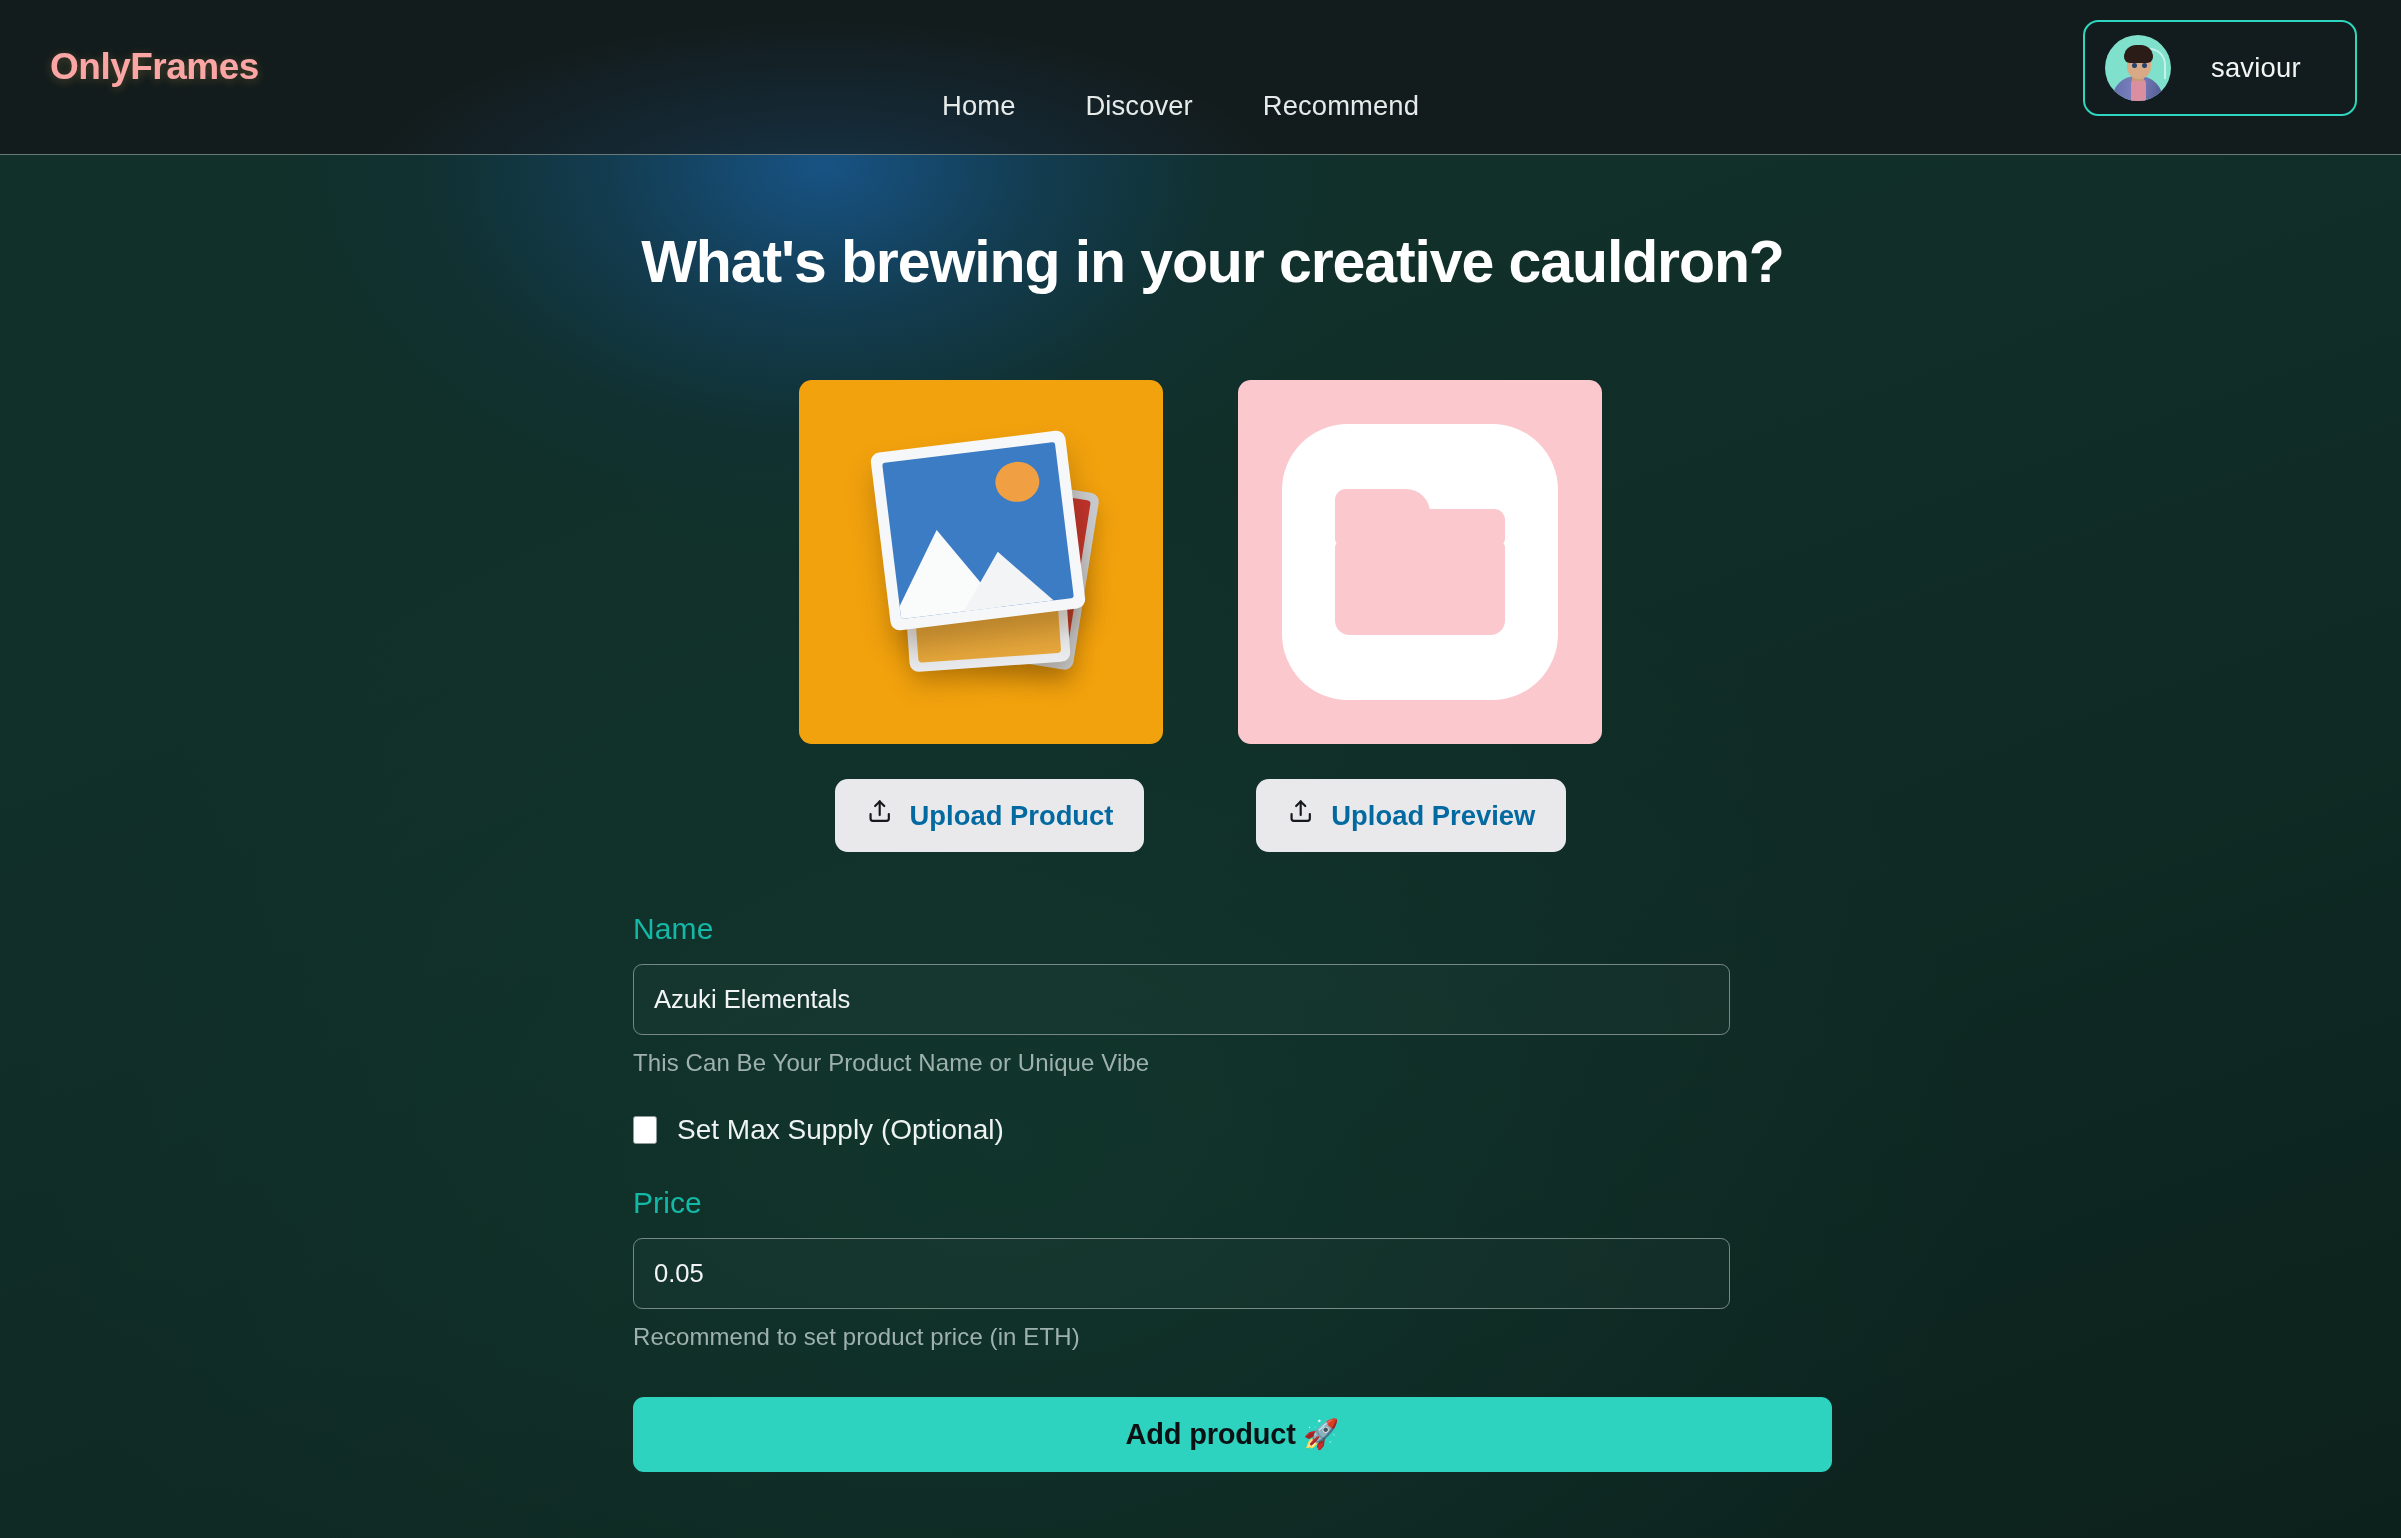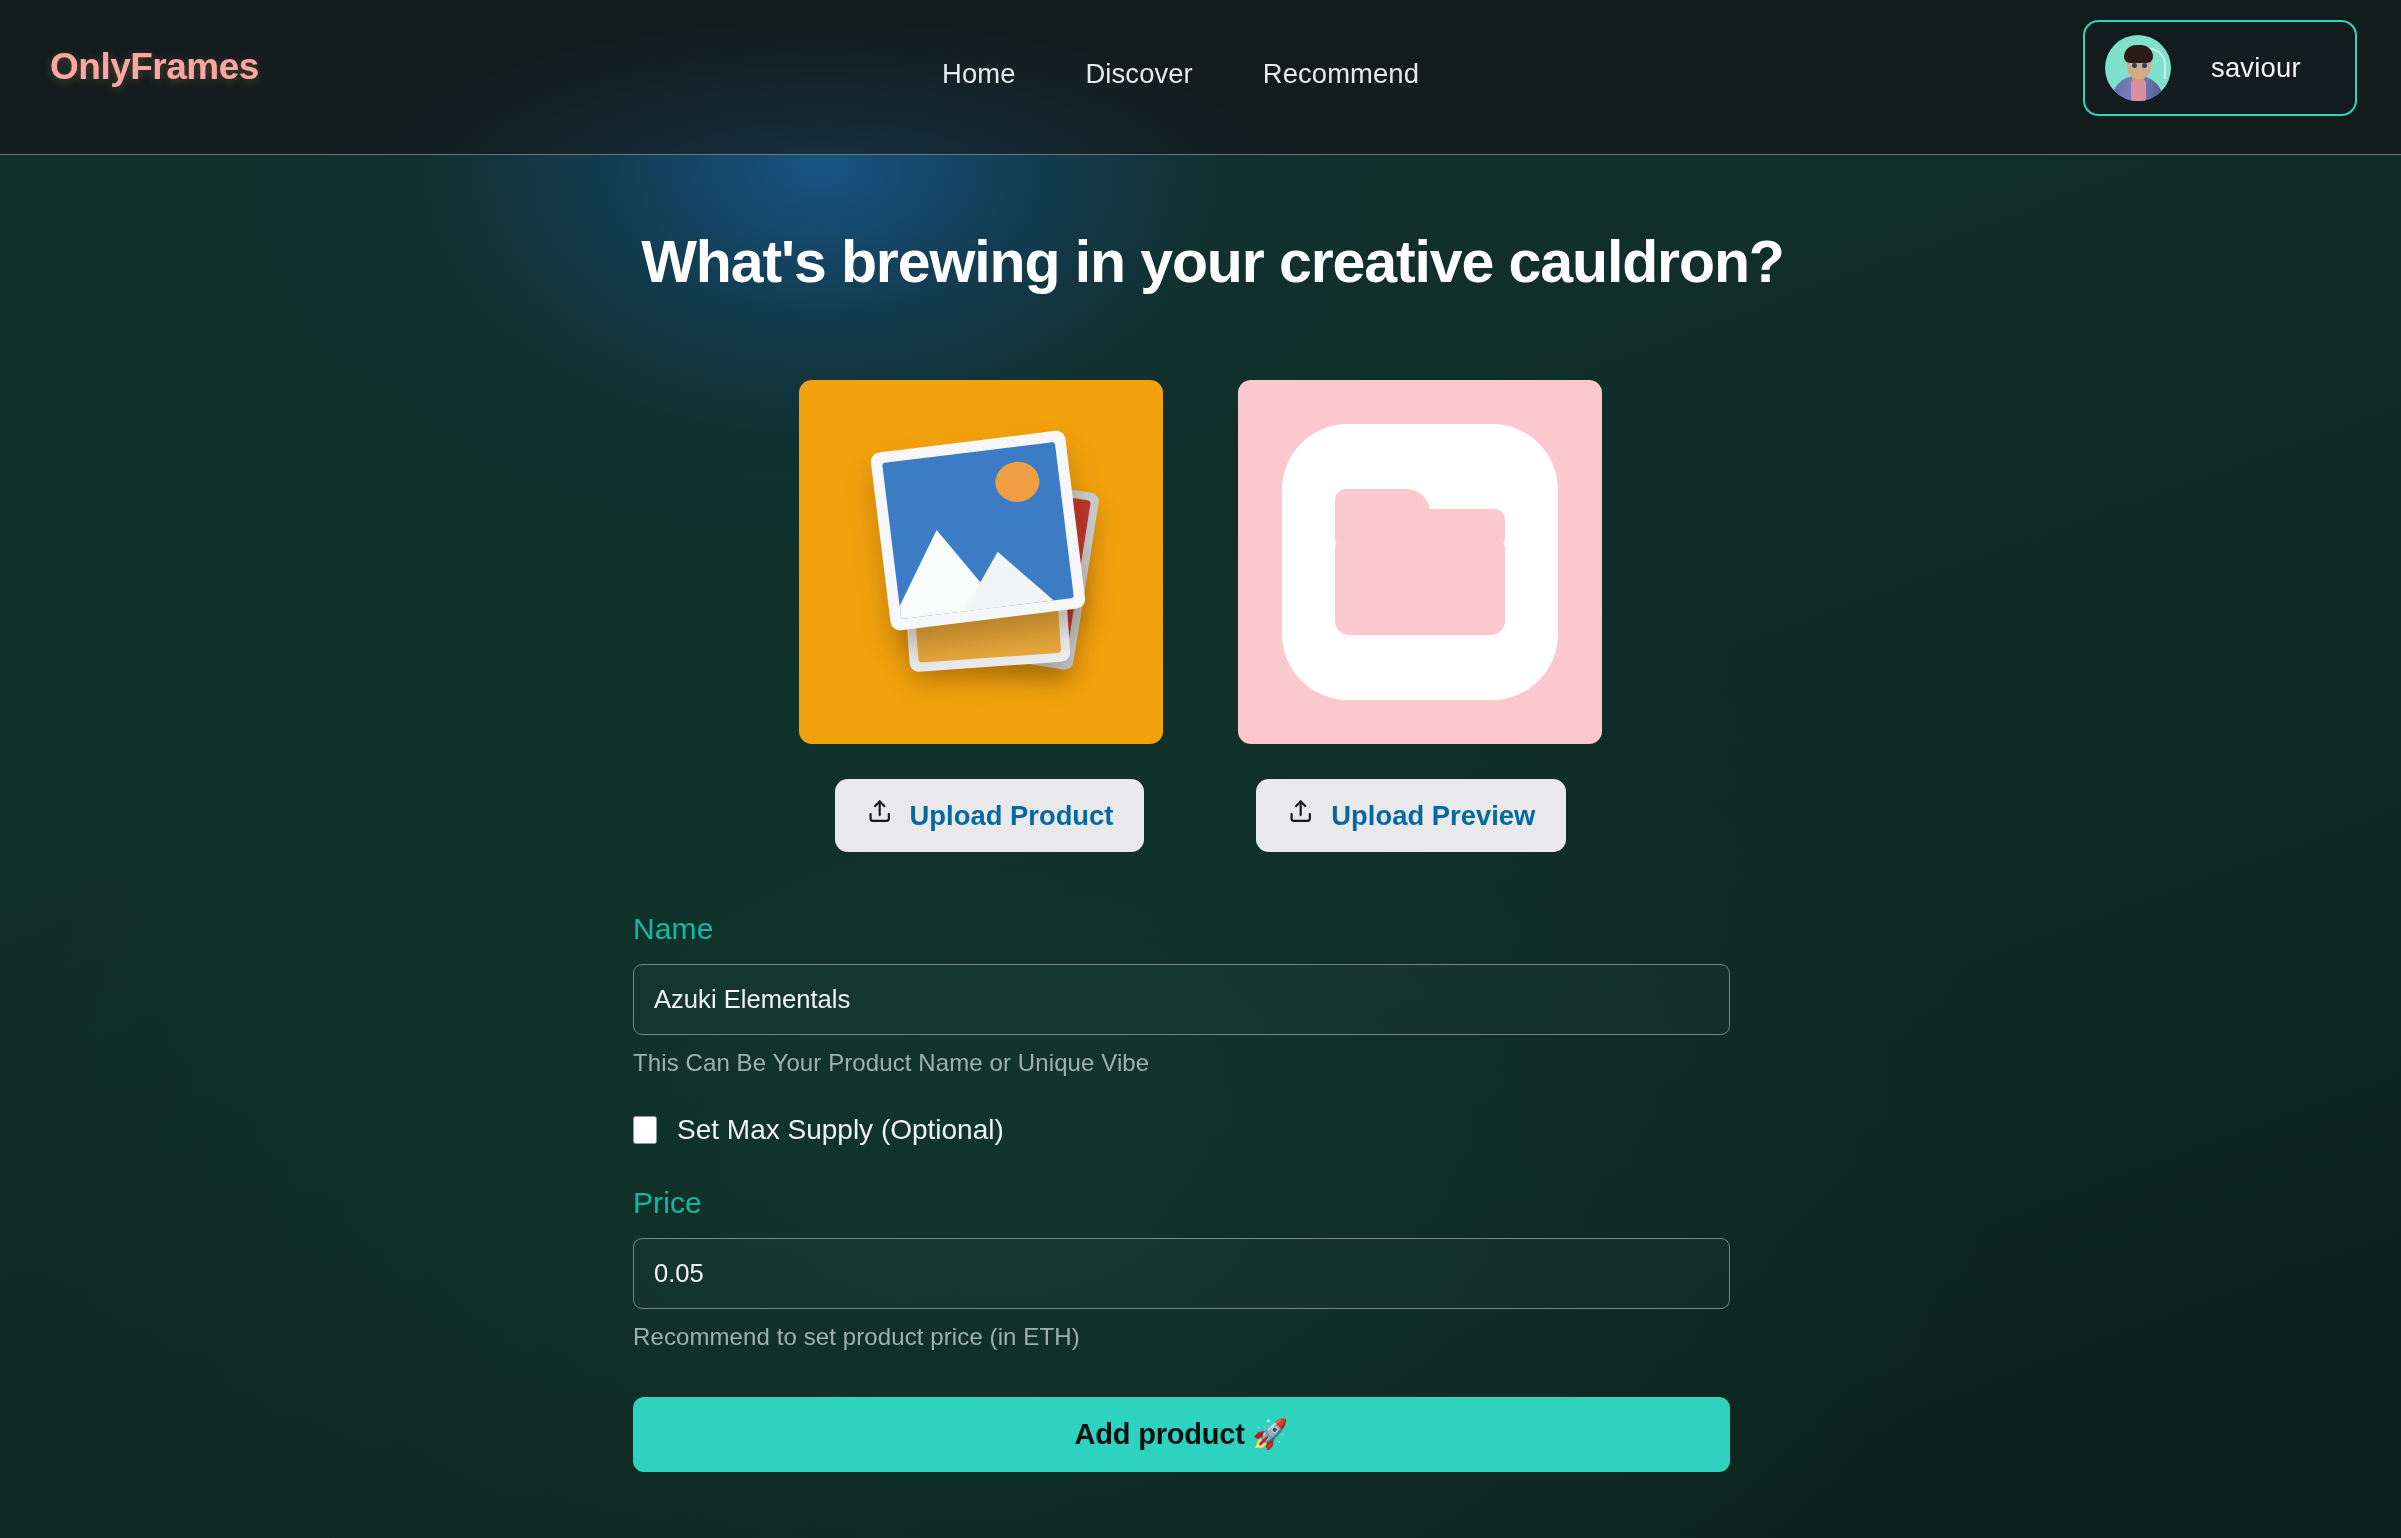--- a/index.html
+++ b/index.html
@@ -65,20 +65,21 @@
     display: flex;
     gap: 70px;
     z-index: 2;
   }
   .nav-link {
     font-size: 27.4px;
     color: #E6EBEA;
     text-decoration: none;
     letter-spacing: 0.1px;
     cursor: pointer;
+    margin-top: 32px;
   }
 
   #user-badge {
     position: absolute;
     right: 44px;
     top: 20px;
     width: 274px;
     height: 96px;
     border: 2.7px solid #2FD6BE;
     border-radius: 15.5px;
@@ -379,21 +380,21 @@
     flex: none;
   }
   #supply-label {
     font-size: 28px;
     color: #EFF3F2;
     cursor: pointer;
   }
   #price-block { margin-top: 40px; }
   #submit-button {
     margin-top: 46px;
-    width: 1097px;
+    width: 1199px;
     height: 75px;
     background: #2ED3C0;
     color: #0B1113;
     border: none;
     border-radius: 11px;
     font-family: "Liberation Sans", sans-serif;
     font-size: 29px;
     font-weight: bold;
     cursor: pointer;
     letter-spacing: -0.2px;

